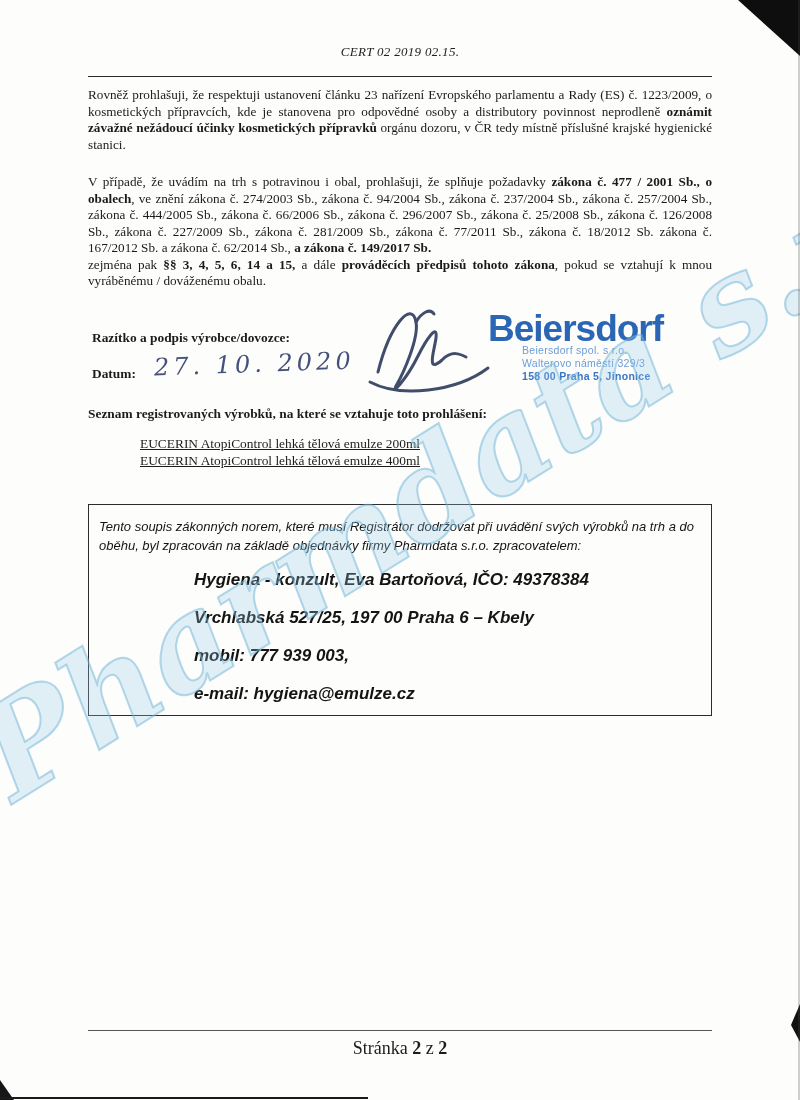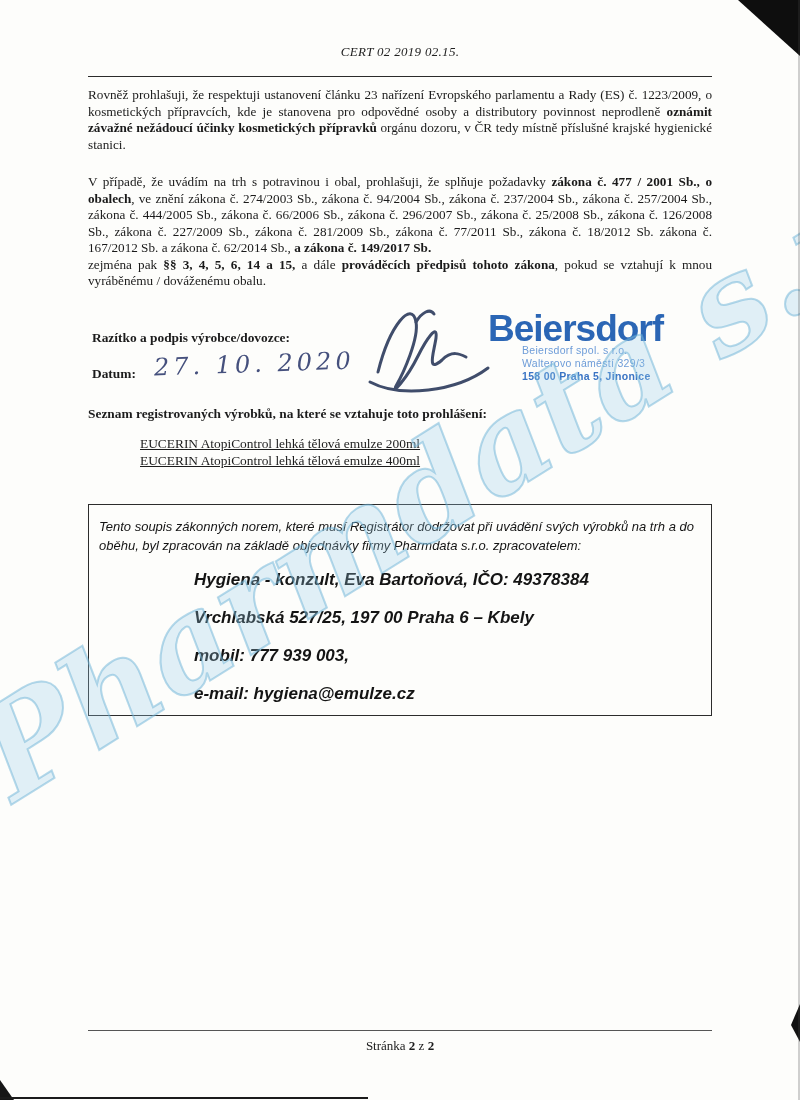--- a/index.html
+++ b/index.html
@@ -83,21 +83,21 @@
     font-style:italic; font-weight:bold;
     font-size:17px; line-height:18px;
     margin-bottom:20px; color:#141414;
   }
   .note-line:last-child { margin-bottom:4px; }
 
   .page-footer {
     position:absolute; left:88px; right:88px; top:1030px;
     border-top:1.3px solid #555;
     text-align:center; padding-top:7px;
-    font-size:13px;
+    font-size:18px;
   }
 
   
   .watermark {
     position:absolute; left:-10px; top:690px;
     font-family:"DejaVu Serif", serif;
     font-style:italic; font-weight:bold;
     font-size:128px; white-space:nowrap;
     color:rgba(150,205,235,0.28);
     -webkit-text-stroke:2px rgba(110,180,215,0.5);

